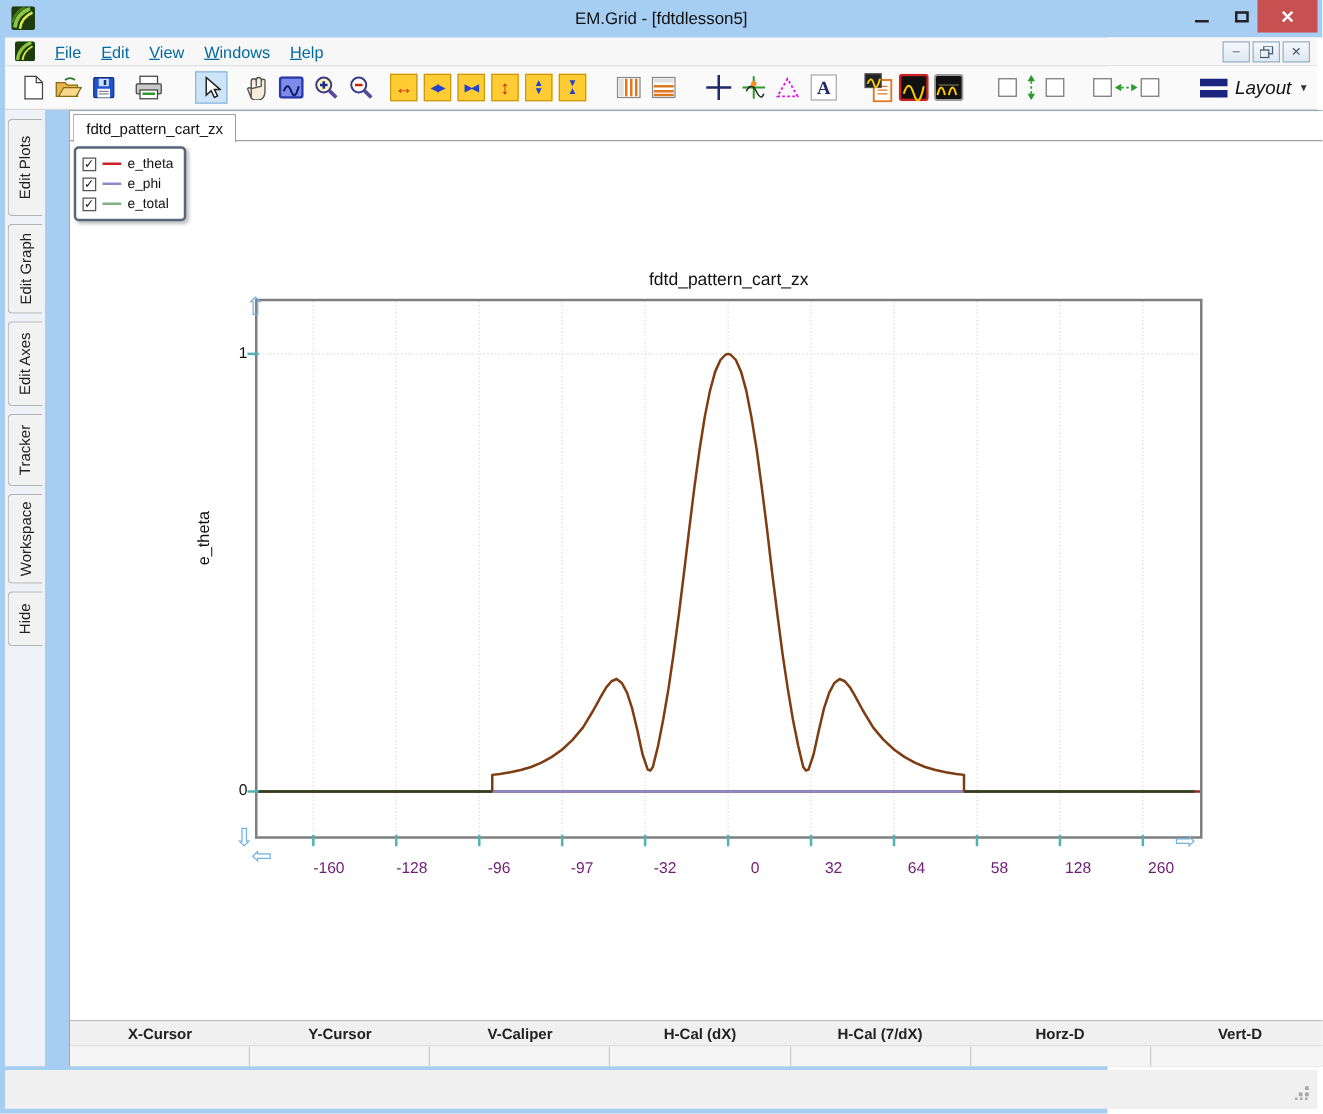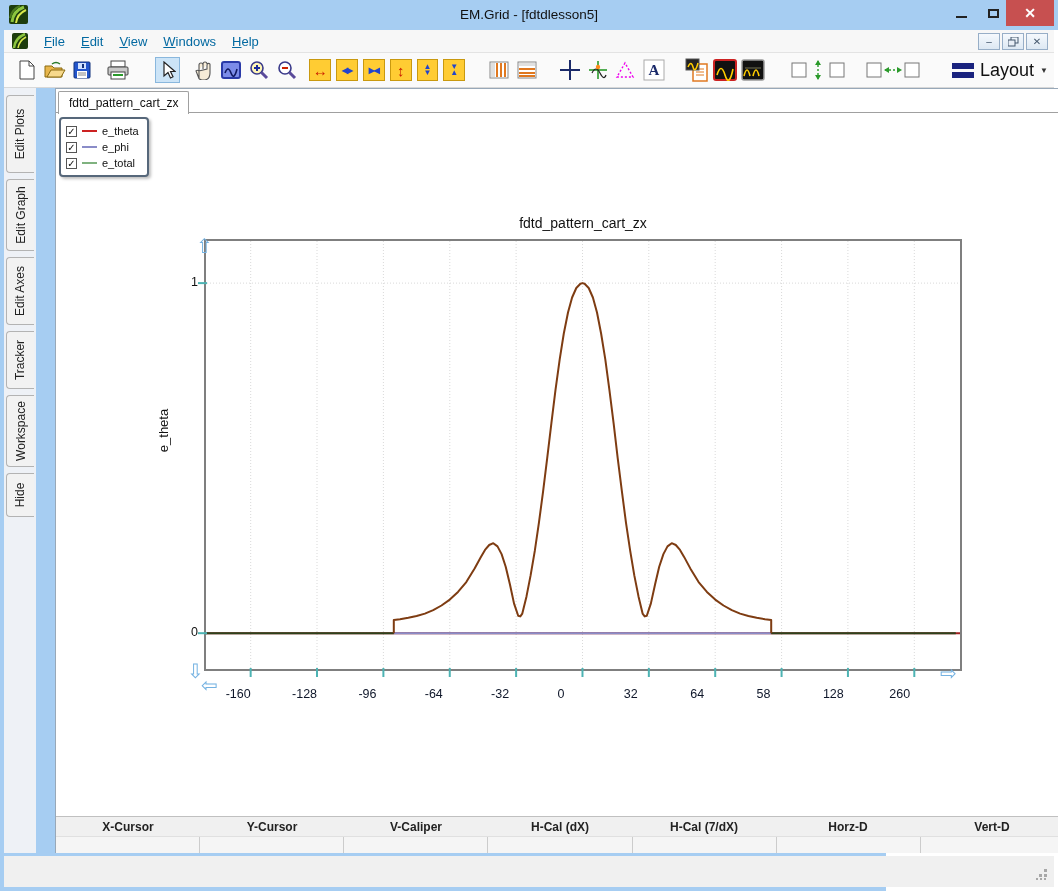--- a/index.html
+++ b/index.html
@@ -31,21 +31,21 @@
   .tbtn { width:26px; height:26px; display:flex; align-items:center; justify-content:center; margin-right:2px; position:relative; }
   .tbtn.selected { background:#cce4f7; border:1px solid #89b7dd; }
   .sp8{width:8px;} .sp16{width:16px;} .sp22{width:22px;}
   .ybtn { width:22px; height:22px; background:#ffcc33; border:1px solid #c9990f; display:flex; align-items:center; justify-content:center; margin-right:5px; font-weight:bold; }
   .ybtn .red { color:#cc2200; font-size:15px; }
   .ybtn .blue { color:#2244cc; font-size:8px; letter-spacing:-1px; }
   .ybtn .stack { display:flex; flex-direction:column; line-height:6px; color:#2244cc; font-size:8px; }
   .layout-btn { display:flex; align-items:center; gap:6px; margin-left:22px; padding:3px 6px; }
   .layout-bars { display:flex; flex-direction:column; gap:3px; }
   .layout-bars div { width:22px; height:6px; background:#1a237e; }
-  .layout-label { font-size:18px; color:#111; }
+  .layout-label { font-size:15px; color:#111;font-style:italic; }
   .caret { font-size:8px; color:#333; }
 
   
   .rail { position:absolute; left:4px; top:88px; width:32px; height:765px; background:#eef1f6; }
   .side-tab { position:relative; left:2px; width:28px; background:#f2f2f2; border:1px solid #b3b3b3; border-right:none; border-radius:4px 0 0 4px; margin-bottom:6px; display:flex; align-items:center; justify-content:center; }
   .side-label { transform:rotate(-90deg); white-space:nowrap; font-size:12px; color:#222; }
 
   
   .doc { position:absolute; left:36px; top:88px; width:1010px; height:765px; background:#fff; border:1px solid #98a8b8;margin-left:19px; }
   .tabstrip { position:absolute; left:0; top:0; width:100%; height:24px; border-bottom:1px solid #a0a0a0; background:#fff; }
@@ -55,21 +55,21 @@
   .legend { position:absolute; left:3px; top:28px; width:90px; background:#fff; border:2px solid #56677a; border-radius:4px; box-shadow:2px 2px 3px rgba(0,0,0,.25); padding:4px 5px; z-index:3; }
   .legend-row { display:flex; align-items:center; height:16px; gap:5px; }
   .legend-check { width:11px; height:11px; border:1px solid #555; background:#fff; font-size:10px; line-height:9px; text-align:center; color:#111; }
   .legend-swatch { width:15px; height:2px; }
   .legend-label { font-size:11px; color:#111; }
 
   
   .plot-title { position:absolute; left:148px; top:126px; width:758px; text-align:center; font-size:14px; color:#111; }
   #plot-svg { position:absolute; left:148px; top:150px; overflow:visible; }
   .ytick-label { position:absolute; left:100px; width:42px; text-align:right; font-size:12.5px; color:#111; }
-  .xtick-label { position:absolute; top:598px; width:50px; text-align:left; font-size:12.5px; color:#0f172a; }
+  .xtick-label { position:absolute; top:598px; width:50px; text-align:right; font-size:12.5px; color:#701a75; }
   .x-axis-title { position:absolute; left:148px; top:616px; width:758px; text-align:center; font-size:13px; color:#111; }
   .y-axis-title { position:absolute; left:47px; top:334px; width:120px; text-align:center; font-size:13px; color:#111; transform:rotate(-90deg); }
   .pan-arrow { position:absolute; color:#74b2e2; font-size:20px; line-height:20px; z-index:2; }
 
   
   .readout { position:absolute; left:0; bottom:0; width:100%; height:36px; border-top:1px solid #c0c0c0; background:#f0f0f0; }
   .readout-head { display:flex; height:19px; }
   .readout-head div { flex:1; text-align:center; font-size:12px; font-weight:bold; color:#222; padding-top:3px; }
   .readout-vals { display:flex; height:17px; background:#f5f5f5; border-top:1px solid #e0e0e0; }
   .readout-vals div { flex:1; border-left:1px solid #cccccc; font-size:11px; text-align:center; }
@@ -401,21 +401,21 @@
         <line x1="643.9370725034199" y1="429" x2="643.9370725034199" y2="438" stroke="#4db3b3" stroke-width="2"></line>
         <line x1="710.3009575923393" y1="429" x2="710.3009575923393" y2="438" stroke="#4db3b3" stroke-width="2"></line>
         <line x1="-6" y1="394.191247974068" x2="3" y2="394.191247974068" stroke="#4db3b3" stroke-width="2"></line>
         <line x1="-6" y1="44.11021069692055" x2="3" y2="44.11021069692055" stroke="#4db3b3" stroke-width="2"></line>
       </svg>
 
     <div id="tick-labels">
         <div class="xtick-label" style="left: 169.662px;">-160</div>
         <div class="xtick-label" style="left: 236.026px;">-128</div>
         <div class="xtick-label" style="left: 302.39px;">-96</div>
-        <div class="xtick-label" style="left: 368.754px;">-64</div>
+        <div class="xtick-label" style="left: 368.754px;">-97</div>
         <div class="xtick-label" style="left: 435.118px;">-32</div>
         <div class="xtick-label" style="left: 501.482px;">0</div>
         <div class="xtick-label" style="left: 567.845px;">32</div>
         <div class="xtick-label" style="left: 634.209px;">64</div>
         <div class="xtick-label" style="left: 700.573px;">58</div>
         <div class="xtick-label" style="left: 766.937px;">128</div>
         <div class="xtick-label" style="left: 833.301px;">260</div>
         <div class="ytick-label" style="top: 536.191px;">0</div>
         <div class="ytick-label" style="top: 186.11px;">1</div>
       </div>

